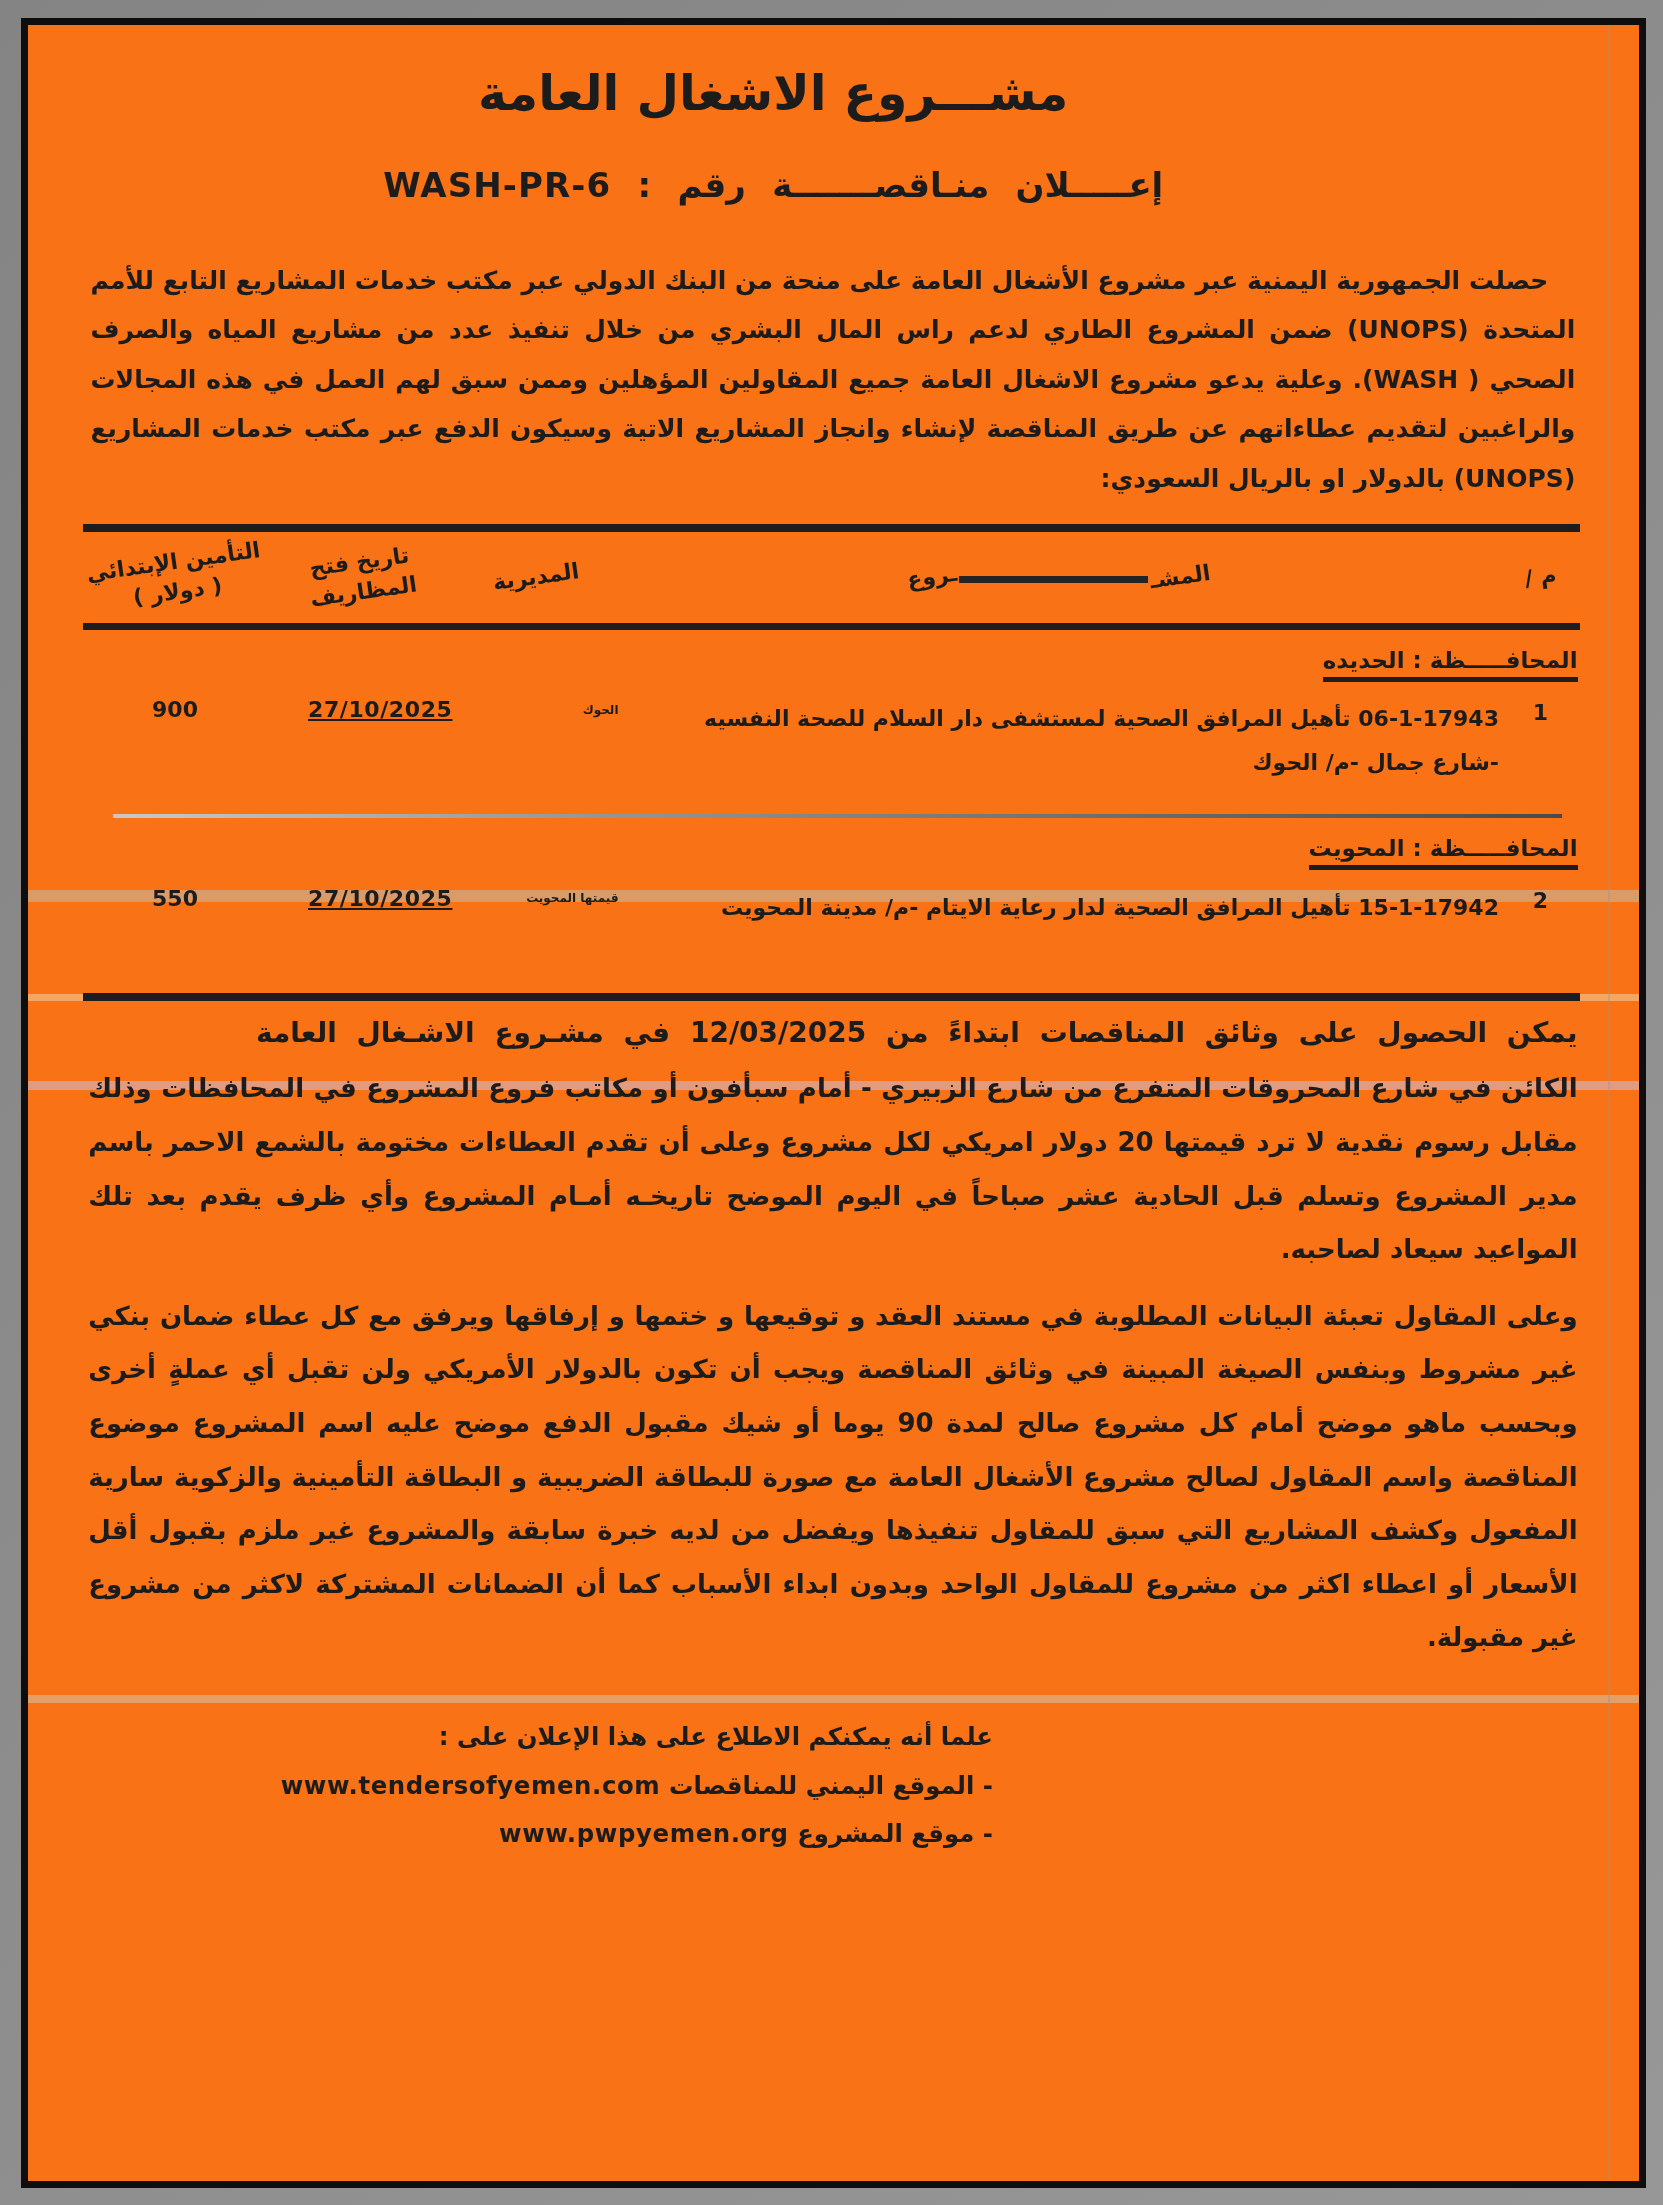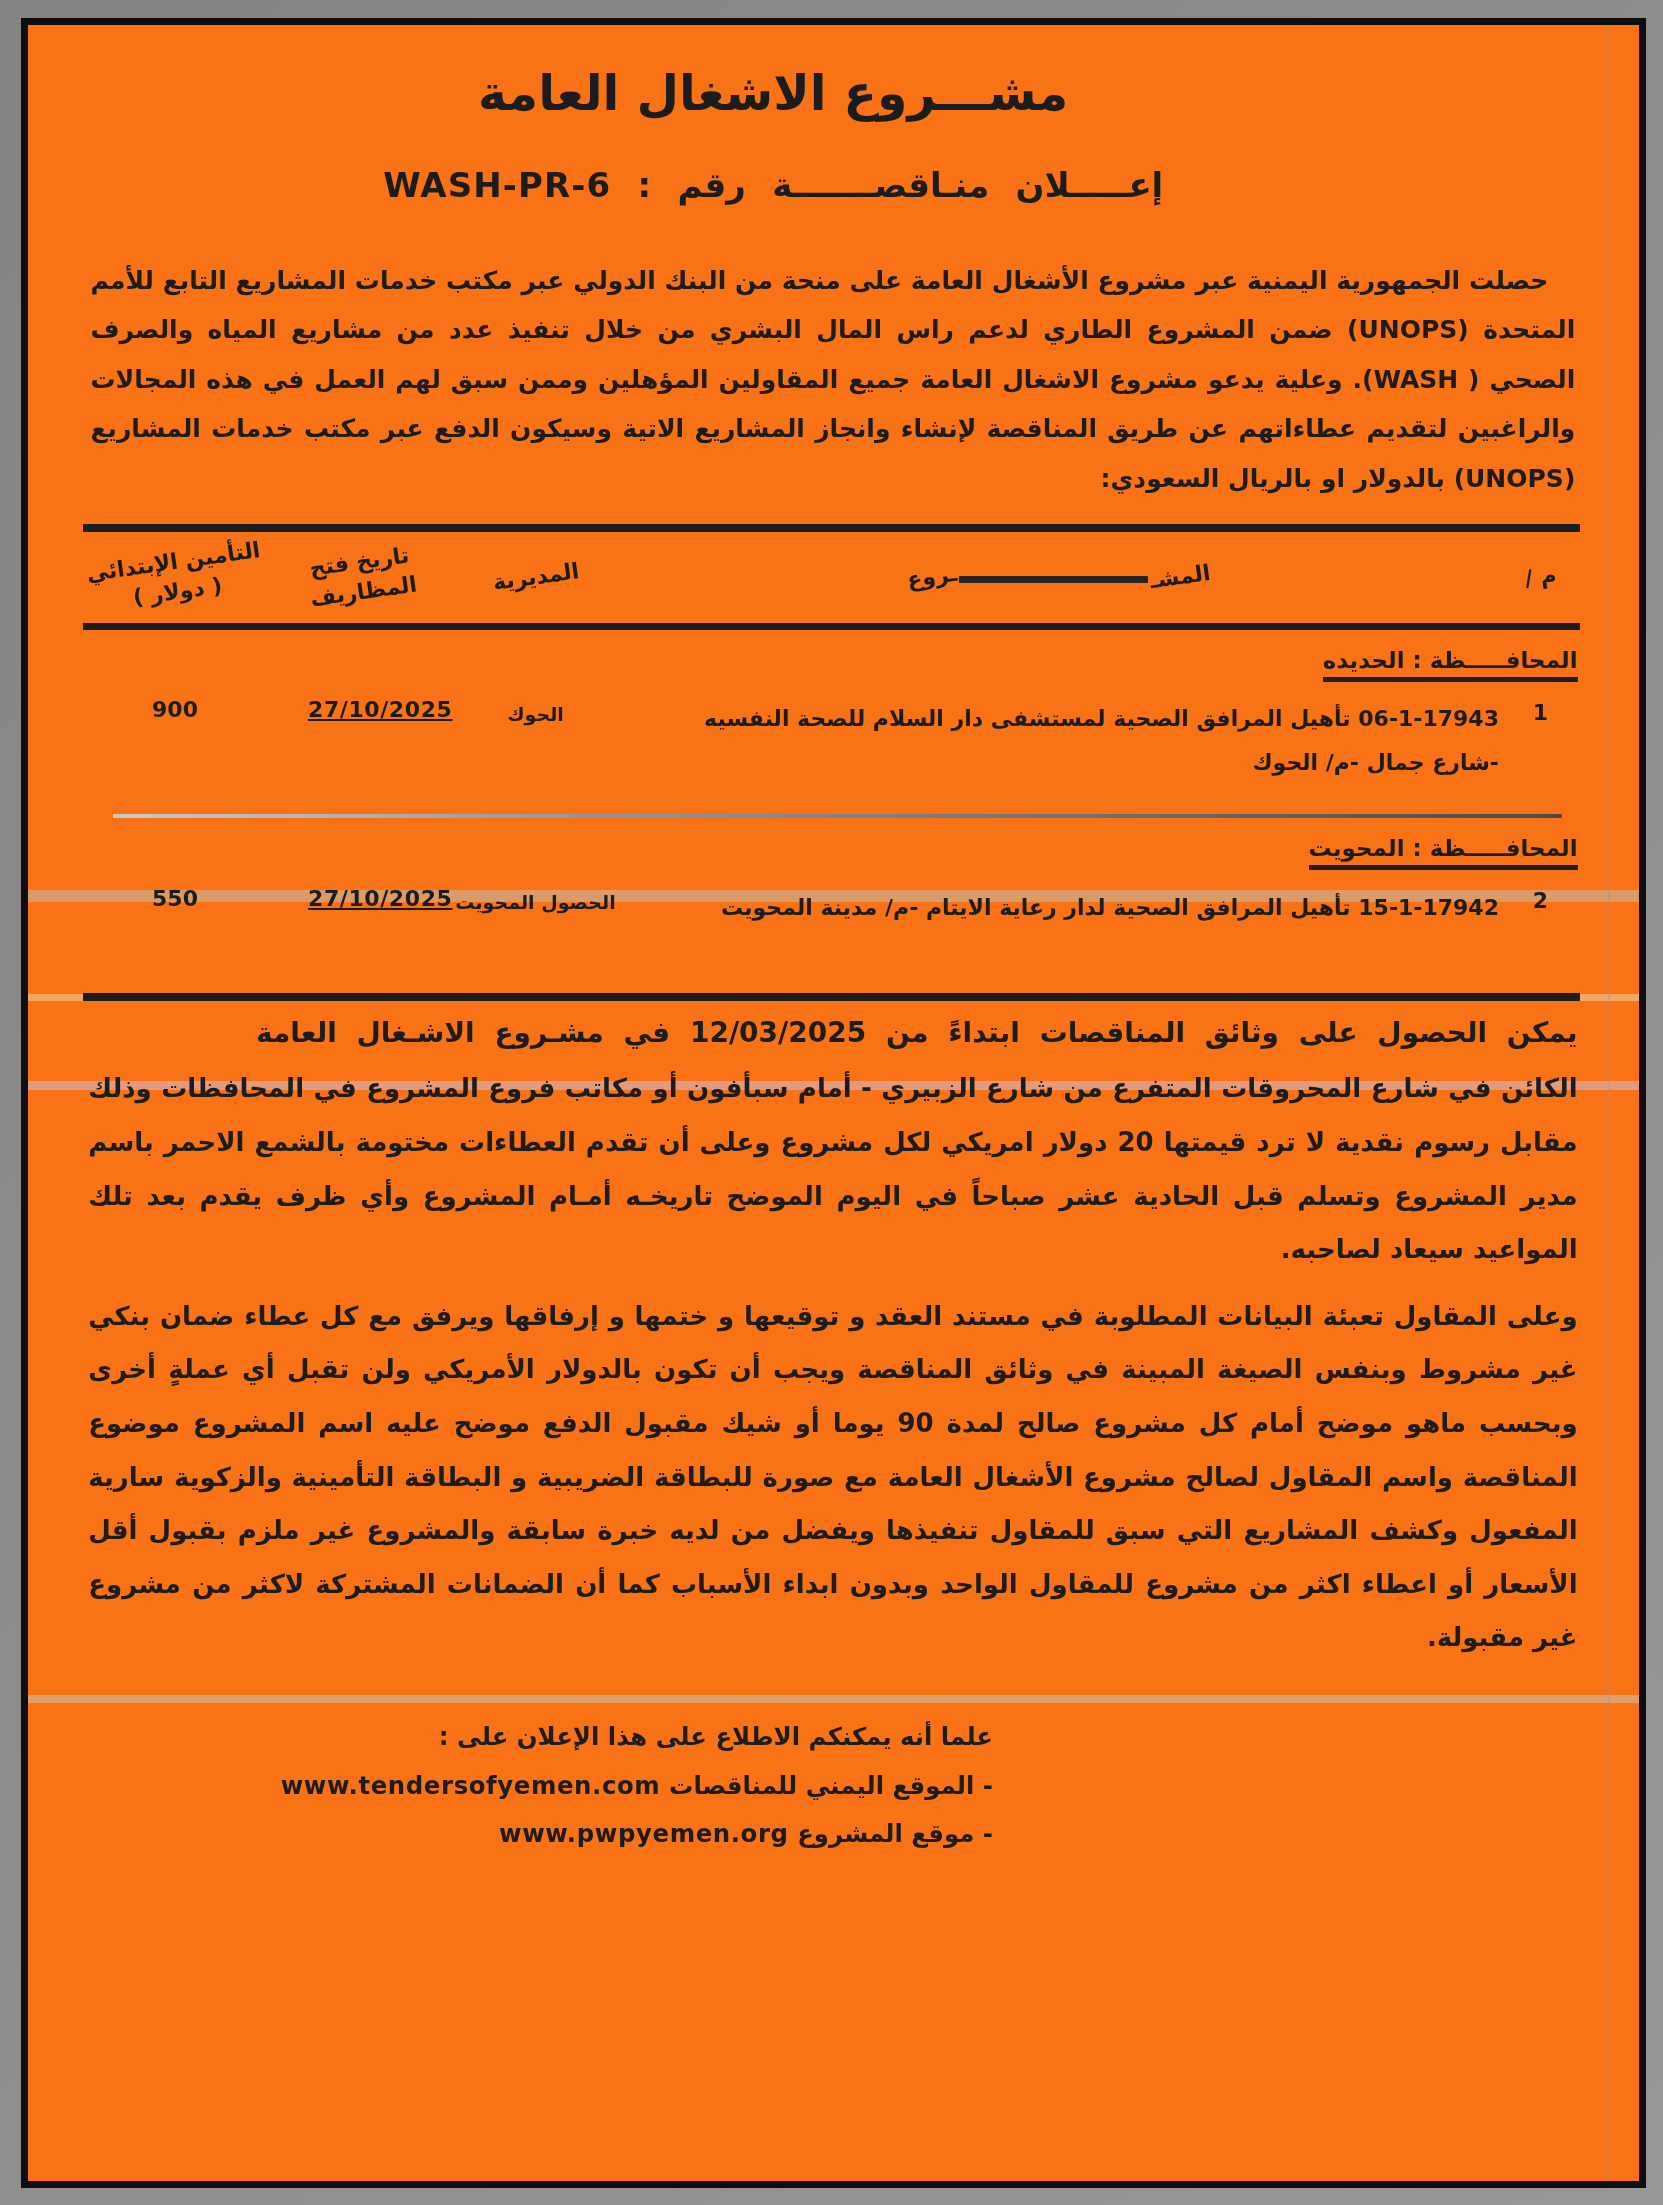--- a/index.html
+++ b/index.html
@@ -73,21 +73,21 @@
   .trow{
     display:grid;grid-template-columns:83px 1fr 166px 183px 189px;
     font-weight:700;padding:12.2px 0 3.3px;
   }
   .td{font-size:22px;}
   .td.no{text-align:center;padding-top:2.2px;}
   .td.project{
     text-align:right;line-height:2.0;padding-left:83px;
   }
   .td.project .pnum{letter-spacing:0.6px;}
-  .td.district{text-align:center;font-size:19px;padding-top:5.5px;}
+  .td.district{text-align:right;font-size:12px;padding-top:5.5px;}
   .td.date{text-align:right;letter-spacing:0.6px;text-decoration:underline;}
   .td.deposit{text-align:center;}
 
   .availability{
     font-size:28px;font-weight:700;margin:15.5px 4.4px 0 4.4px;word-spacing:10px;
     text-align:justify;
   }
   .bodytext{
     font-size:26px;font-weight:700;line-height:2.06;text-align:justify;
     margin:13.3px 4.4px 0 7.8px;
@@ -162,21 +162,21 @@
       <div class="gov-wrap">
         <span class="gov">المحافـــــظة : المحويت</span>
       </div>
 
       <div class="trow">
         <div class="td no">2</div>
         <div class="td project">
           <bdi class="pnum">15-1-17942</bdi>
           <span>تأهيل المرافق الصحية لدار رعاية الايتام -م/ مدينة المحويت</span>
         </div>
-        <div class="td district">الحصول المحويت</div>
+        <div class="td district">قيمتها المحويت</div>
         <div class="td date">27/10/2025</div>
         <div class="td deposit">550</div>
       </div>
 
       <div class="rule-thick table-bottom"></div>
     </div>
 
     <p class="availability">يمكن الحصول على وثائق المناقصات ابتداءً من  12/03/2025  في مشـروع الاشـغال العامة</p>
 
     <p class="bodytext">الكائن في شارع المحروقات المتفرع من شارع الزبيري - أمام سبأفون أو مكاتب فروع المشروع في المحافظات وذلك مقابل رسوم نقدية لا ترد قيمتها 20 دولار امريكي لكل مشروع وعلى أن تقدم العطاءات مختومة بالشمع الاحمر باسم مدير المشروع وتسلم قبل الحادية عشر صباحاً في اليوم الموضح تاريخـه أمـام المشروع وأي ظرف يقدم بعد تلك المواعيد سيعاد لصاحبه.</p>

